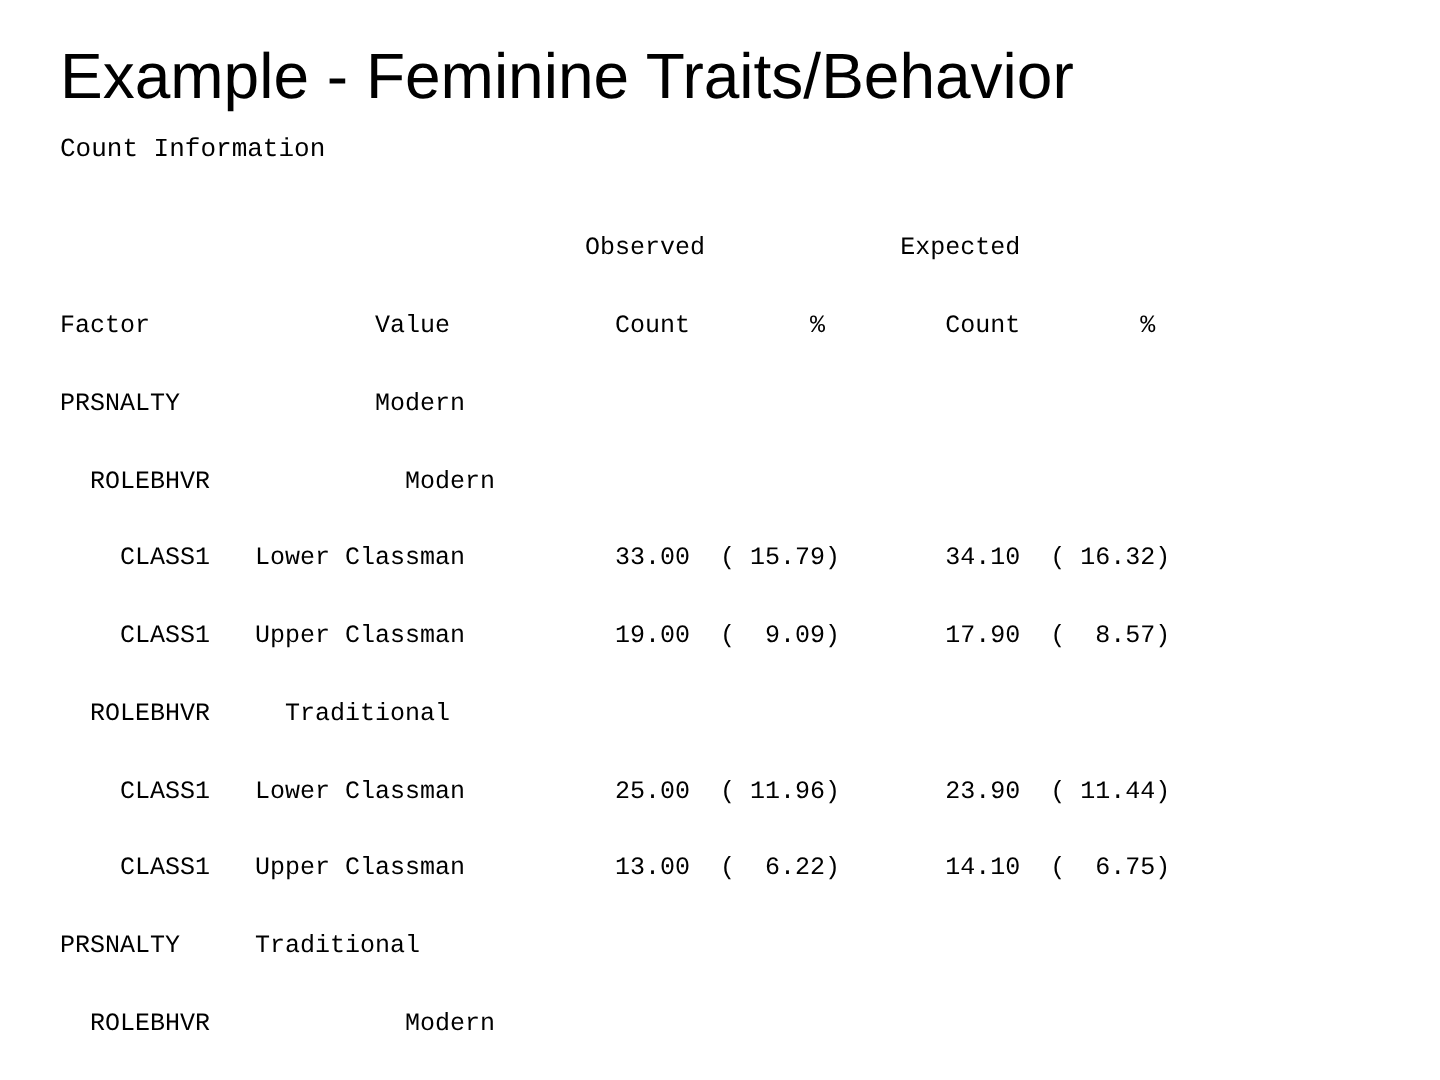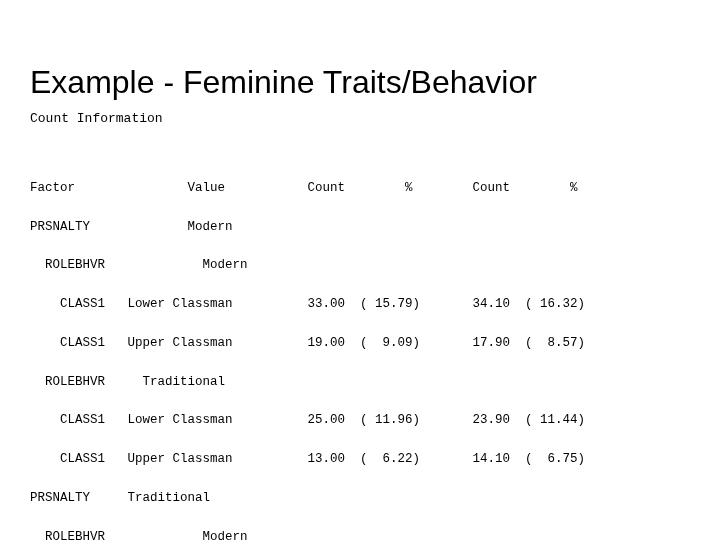--- a/index.html
+++ b/index.html
@@ -10,41 +10,41 @@
       height: 540px;
       overflow: hidden;
       padding: 20px 30px;
     }
     h1 {
       font-family: Arial, Helvetica, sans-serif;
       font-size: 32px;
       font-weight: normal;
       margin-bottom: 10px;
       color: #000;
-      margin-top: 44px;
     }
     .table-info {
       font-size: 13px;
       margin-bottom: 14px;
       color: #000;
     }
     .data-table {
       font-size: 12.5px;
       line-height: 1.55;
       color: #000;
       white-space: pre;
     }
   </style>
 </head>
 <body>
 
 <h1>Example - Feminine Traits/Behavior</h1>
 <div class="table-info">Count Information</div>
 
 <div class="data-table">
+<span>                                   Observed             Expected</span>
 <span>
 Factor               Value           Count        %        Count        %</span>
 <span>
 PRSNALTY             Modern</span>
 <span>
   ROLEBHVR             Modern</span>
 <span>
     CLASS1   Lower Classman          33.00  ( 15.79)       34.10  ( 16.32)</span>
 <span>
     CLASS1   Upper Classman          19.00  (  9.09)       17.90  (  8.57)</span>

